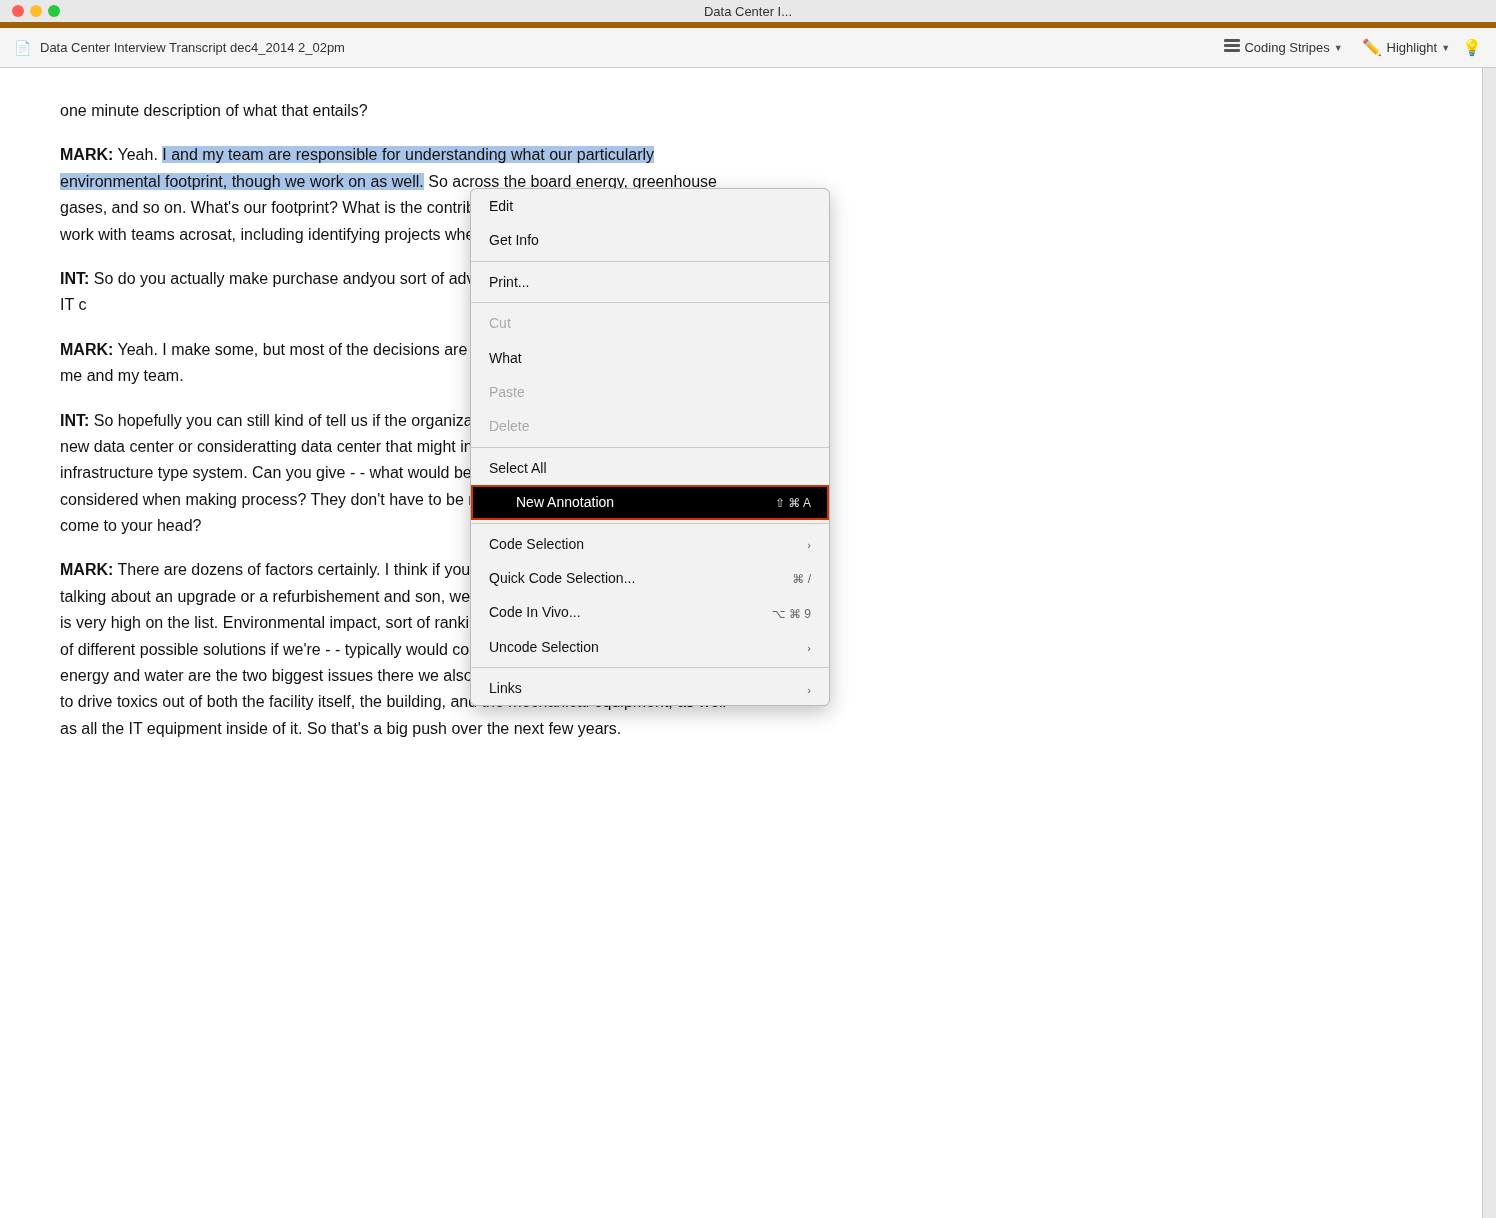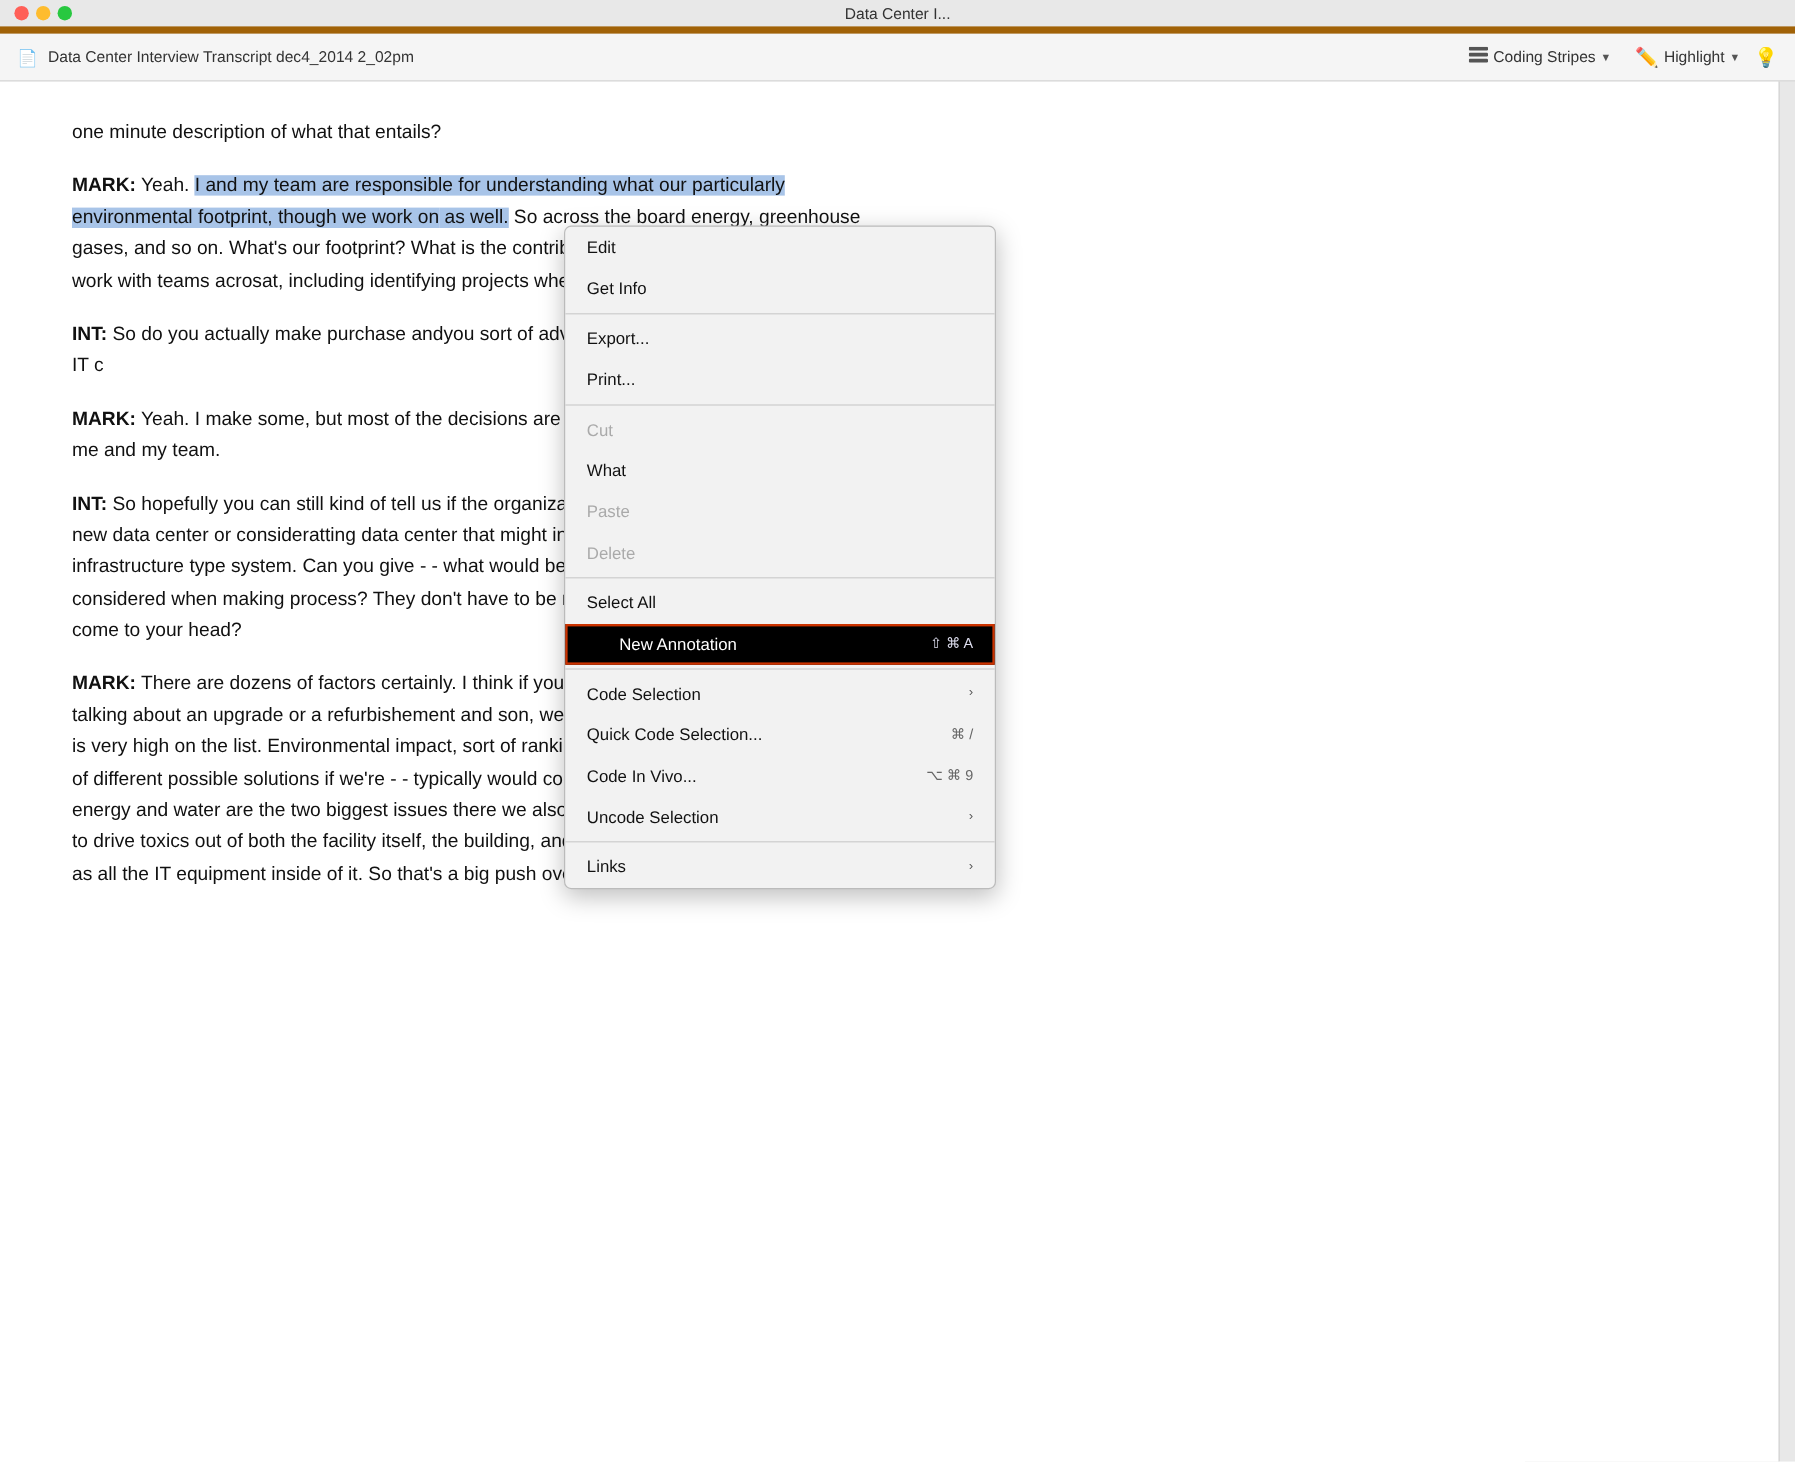--- a/index.html
+++ b/index.html
@@ -131,21 +131,21 @@
       box-shadow: 0 6px 20px rgba(0,0,0,0.25);
       z-index: 100;
       overflow: hidden;
     }
     .menu-item {
       padding: 6px 18px;
       font-size: 14px;
       color: #111;
       cursor: pointer;
       display: flex;
-      align-items: center;
+      align-items: flex-end;
       justify-content: space-between;
       white-space: nowrap;
     }
     .menu-item.disabled {
       color: #aaa;
       cursor: default;
     }
     .menu-item.highlighted {
       background: #000000;
       color: white;
@@ -261,23 +261,20 @@
 
     <div class="context-menu-overlay">
       <div class="menu-item">
         <span>Edit</span>
       </div>
       <div class="menu-item">
         <span>Get Info</span>
       </div>
       <div class="menu-separator"></div>
       <div class="menu-item">
-        <span>Export...</span>
-      </div>
-      <div class="menu-item">
         <span>Print...</span>
       </div>
       <div class="menu-separator"></div>
       <div class="menu-item disabled">
         <span>Cut</span>
       </div>
       <div class="menu-item">
         <span>What</span>
       </div>
       <div class="menu-item disabled">

